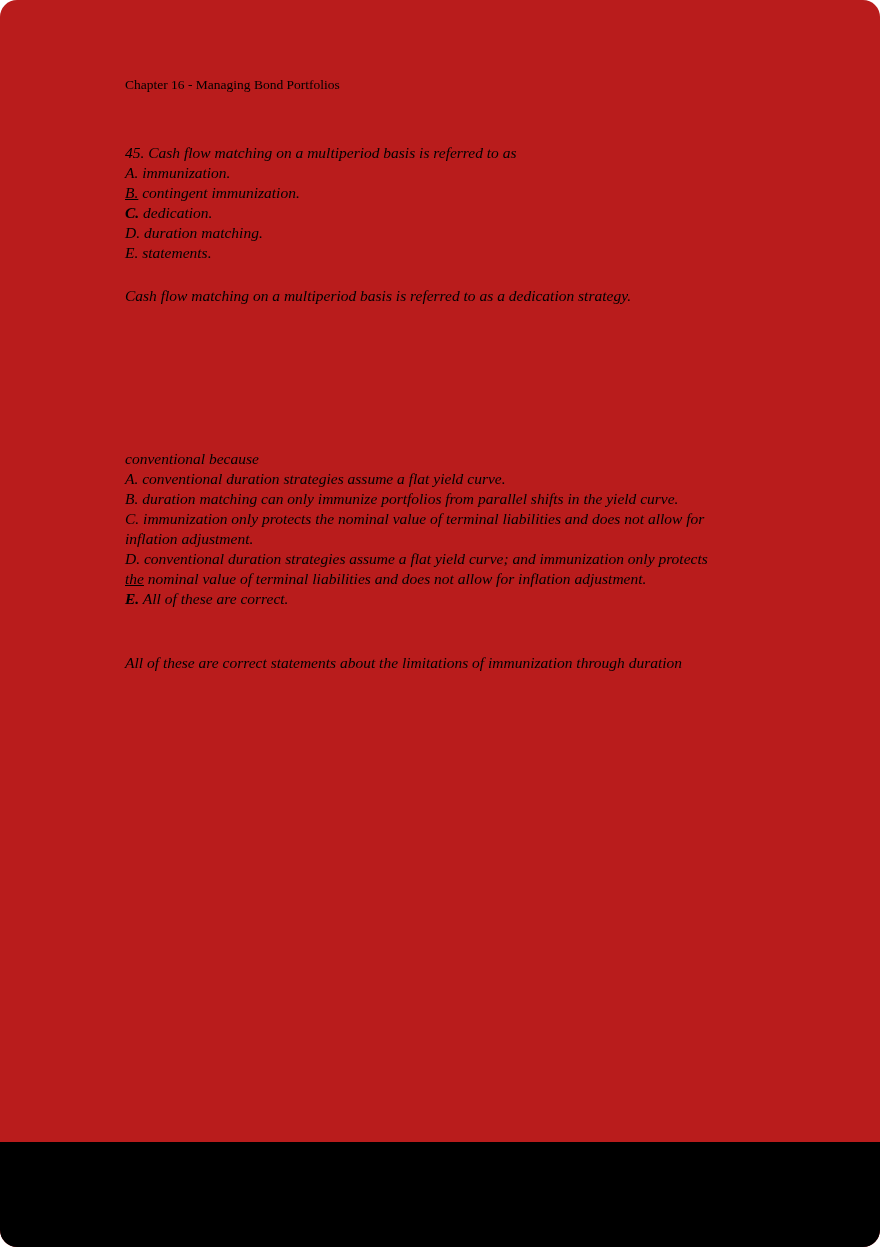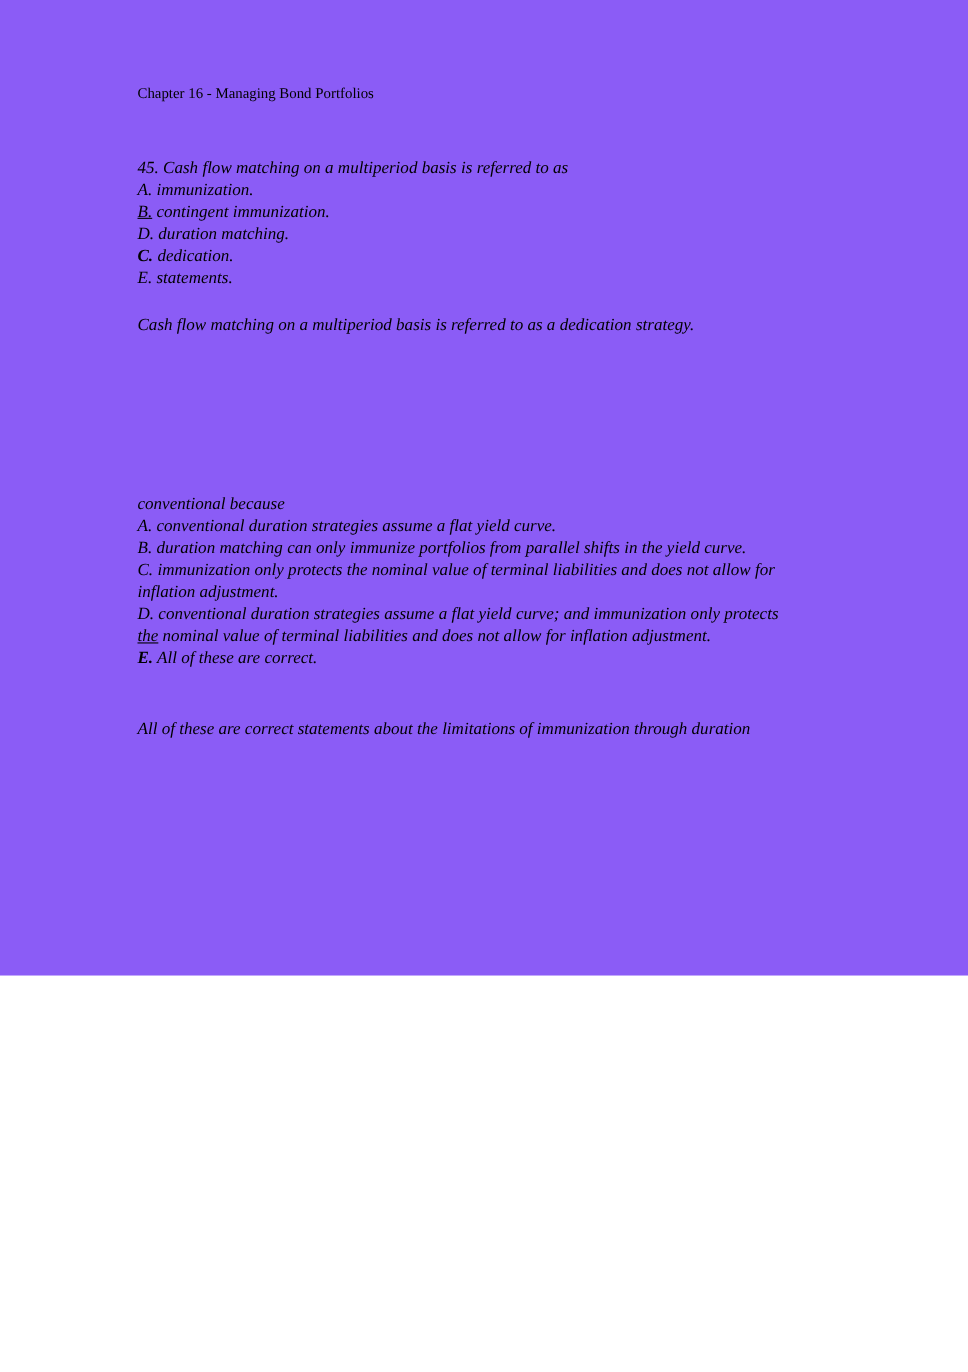--- a/index.html
+++ b/index.html
@@ -3,25 +3,26 @@
 <meta charset="utf-8">
 <style>
   html, body {
     margin: 0;
     padding: 0;
     background: #ffffff;
   }
   .page {
     position: relative;
     width: 880px;
-    height: 887px;
-    background: #8b5cf6;
+    height: 1247px;
+    background: #b91c1c;
     color: #000000;
     font-family: "Liberation Serif", serif;
     overflow: hidden;
+    border-radius: 17px;
   }
   .doc-header {
     position: absolute;
     left: 125px;
     top: 76px;
     font-size: 13.5px;
     line-height: 18px;
     white-space: nowrap;
   }
   .block {
@@ -57,26 +58,26 @@
     <div class="line">45. Cash flow matching on a multiperiod basis is referred to as</div>
     <div class="line">
       <span class="letter">A.</span>
       <span>immunization.</span>
     </div>
     <div class="line">
       <span class="letter u">B.</span>
       <span>contingent immunization.</span>
     </div>
     <div class="line">
+      <span class="letter b">C.</span>
+      <span>dedication.</span>
+    </div>
+    <div class="line">
       <span class="letter">D.</span>
       <span>duration matching.</span>
-    </div>
-    <div class="line">
-      <span class="letter b">C.</span>
-      <span>dedication.</span>
     </div>
     <div class="line">
       <span class="letter">E.</span>
       <span>statements.</span>
     </div>
   </section>
 
   <section class="block" style="top:286px">
     <div class="line">Cash flow matching on a multiperiod basis is referred to as a dedication strategy.</div>
   </section>

